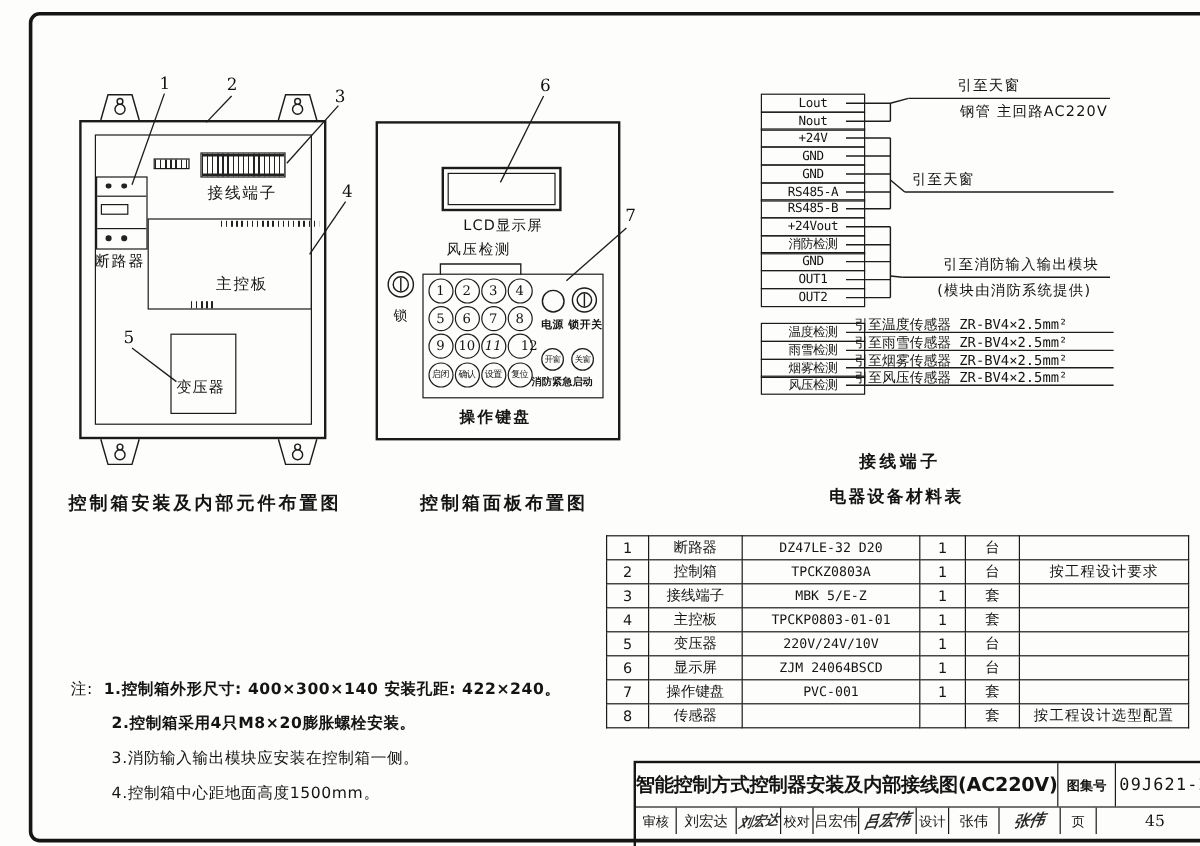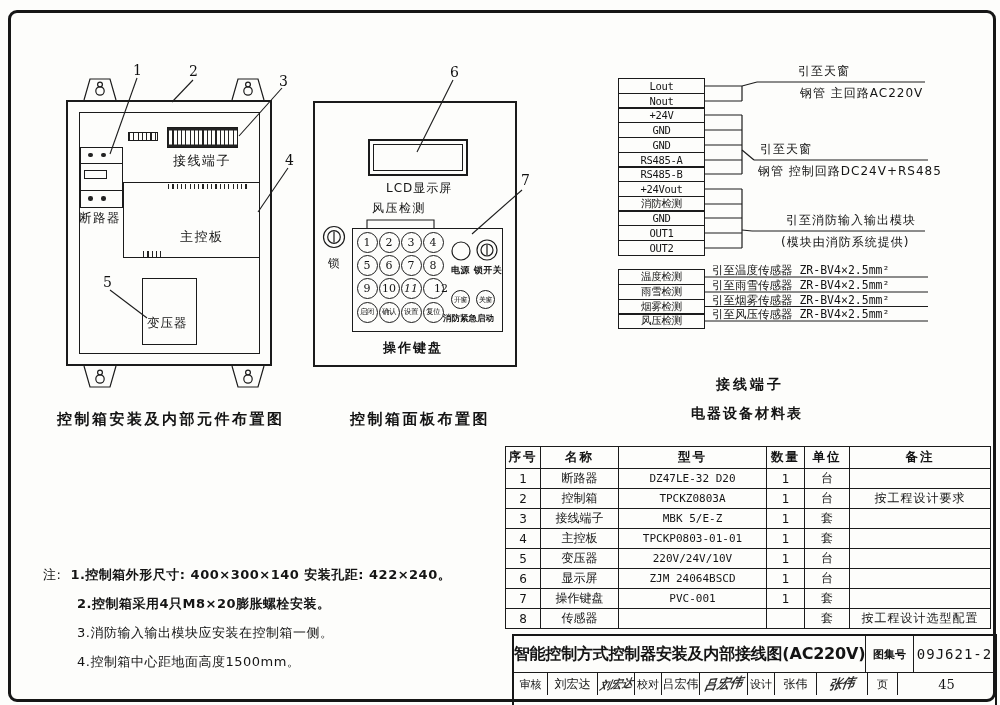--- a/index.html
+++ b/index.html
@@ -1,18 +1,18 @@
 <!DOCTYPE html>
 <html><head>
 <meta charset="utf-8">
 <style>
   html,body{margin:0;padding:0;background:#e8e8e8;}
   #canvas{position:relative;width:1000px;height:705px;background:#fdfdfb;overflow:hidden;
           font-family:"DejaVu Sans",sans-serif;color:#141414;}
-  .abs{position:absolute;}
+  .abs{position:absolute;margin-left:16px;}
   .lbl{position:absolute;white-space:nowrap;color:#141414;}
   .box{position:absolute;border:1.5px solid #1b1b1b;box-sizing:border-box;}
   .thin{border-width:1.2px;}
   .callout{position:absolute;font-family:"DejaVu Serif",serif;font-size:14px;color:#111;}
   .caption{font-size:15px;font-weight:600;letter-spacing:2.5px;}
   .stripes{background:repeating-linear-gradient(90deg,#222 0,#222 1.2px,transparent 1.2px,transparent 4.3px);}
   .key{position:absolute;width:21px;height:21px;border:1.3px solid #1b1b1b;border-radius:50%;
        box-sizing:border-box;display:flex;align-items:center;justify-content:center;
        font-size:11px;font-family:"DejaVu Serif",serif;}
   .key.small{font-size:7.5px;font-family:"DejaVu Sans",sans-serif;letter-spacing:-0.5px;}
@@ -142,21 +142,20 @@
     <div class="tcell spacer"></div>
     <div class="tcell">温度检测</div>
     <div class="tcell">雨雪检测</div>
     <div class="tcell">烟雾检测</div>
     <div class="tcell">风压检测</div>
   </div>
 
   <div class="lbl ann" style="left:798px;top:63px;">引至天窗</div>
   <div class="lbl ann" style="left:800px;top:85px;">钢管 主回路AC220V</div>
   <div class="lbl ann" style="left:760px;top:141px;">引至天窗</div>
-  <div class="lbl ann" style="left:758px;top:163px;">钢管 控制回路DC24V+RS485</div>
   <div class="lbl ann" style="left:786px;top:212px;">引至消防输入输出模块</div>
   <div class="lbl ann" style="left:781px;top:234px;">(模块由消防系统提供)</div>
   <div class="lbl ann annm" style="left:712px;top:263px;font-size:11.5px;text-align:right;">引至温度传感器 ZR-BV4×2.5mm²</div>
   <div class="lbl ann annm" style="left:712px;top:278px;font-size:11.5px;">引至雨雪传感器 ZR-BV4×2.5mm²</div>
   <div class="lbl ann annm" style="left:712px;top:292.5px;font-size:11.5px;">引至烟雾传感器 ZR-BV4×2.5mm²</div>
   <div class="lbl ann annm" style="left:712px;top:307px;font-size:11.5px;">引至风压传感器 ZR-BV4×2.5mm²</div>
 
   <div class="lbl" style="left:716px;top:376px;font-size:14px;font-weight:600;letter-spacing:3px;">接线端子</div>
 
   <div class="lbl" style="left:691px;top:405px;font-size:14px;font-weight:600;letter-spacing:2px;">电器设备材料表</div>
@@ -164,28 +163,20 @@
   <table class="mat">
     <colgroup>
         <col style="width:35px">
         <col style="width:78px">
         <col style="width:148px">
         <col style="width:38px">
         <col style="width:45px">
         <col style="width:141px">
       </colgroup>
     <tbody>
-        <tr>
-      <th>序号</th>
-      <th>名称</th>
-      <th>型号</th>
-      <th>数量</th>
-      <th>单位</th>
-      <th>备注</th>
-    </tr>
     <tr>
           <td>1</td>
           <td>断路器</td>
           <td class="model">DZ47LE-32 D20</td>
           <td>1</td>
           <td>台</td>
           <td class="remark"></td>
         </tr>
     <tr>
           <td>2</td>

